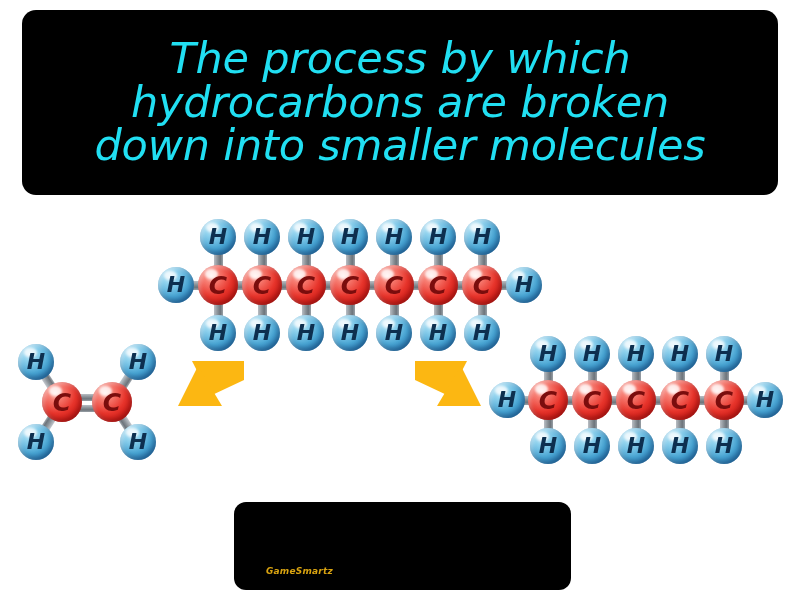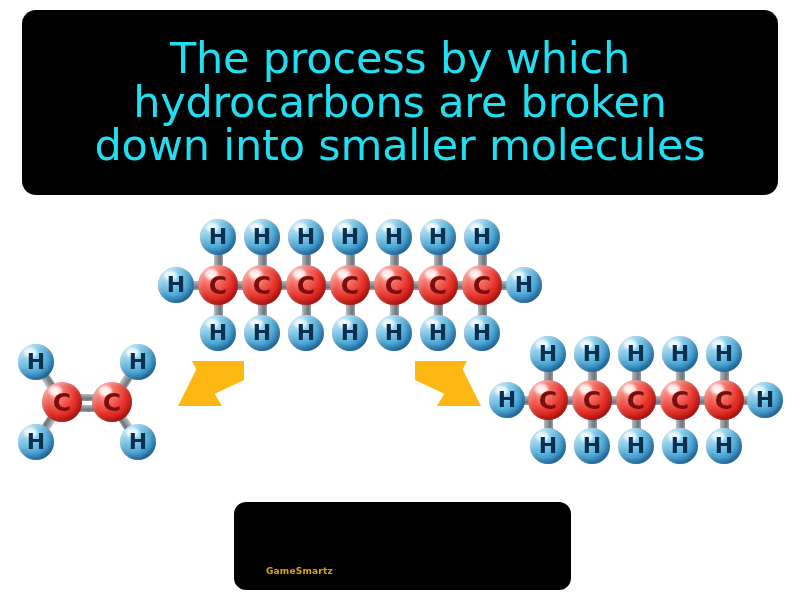--- a/index.html
+++ b/index.html
@@ -14,20 +14,21 @@
     overflow: hidden;
     position: relative;
   }
 
   #card {
     position: absolute;
     left: 0; top: 0;
     width: 800px;
     height: 600px;
     background: #ffffff;
+    font-style: italic;
   }
 
   
   #definition-banner {
     position: absolute;
     left: 22px;
     top: 10px;
     width: 756px;
     height: 185px;
     background: #000000;

